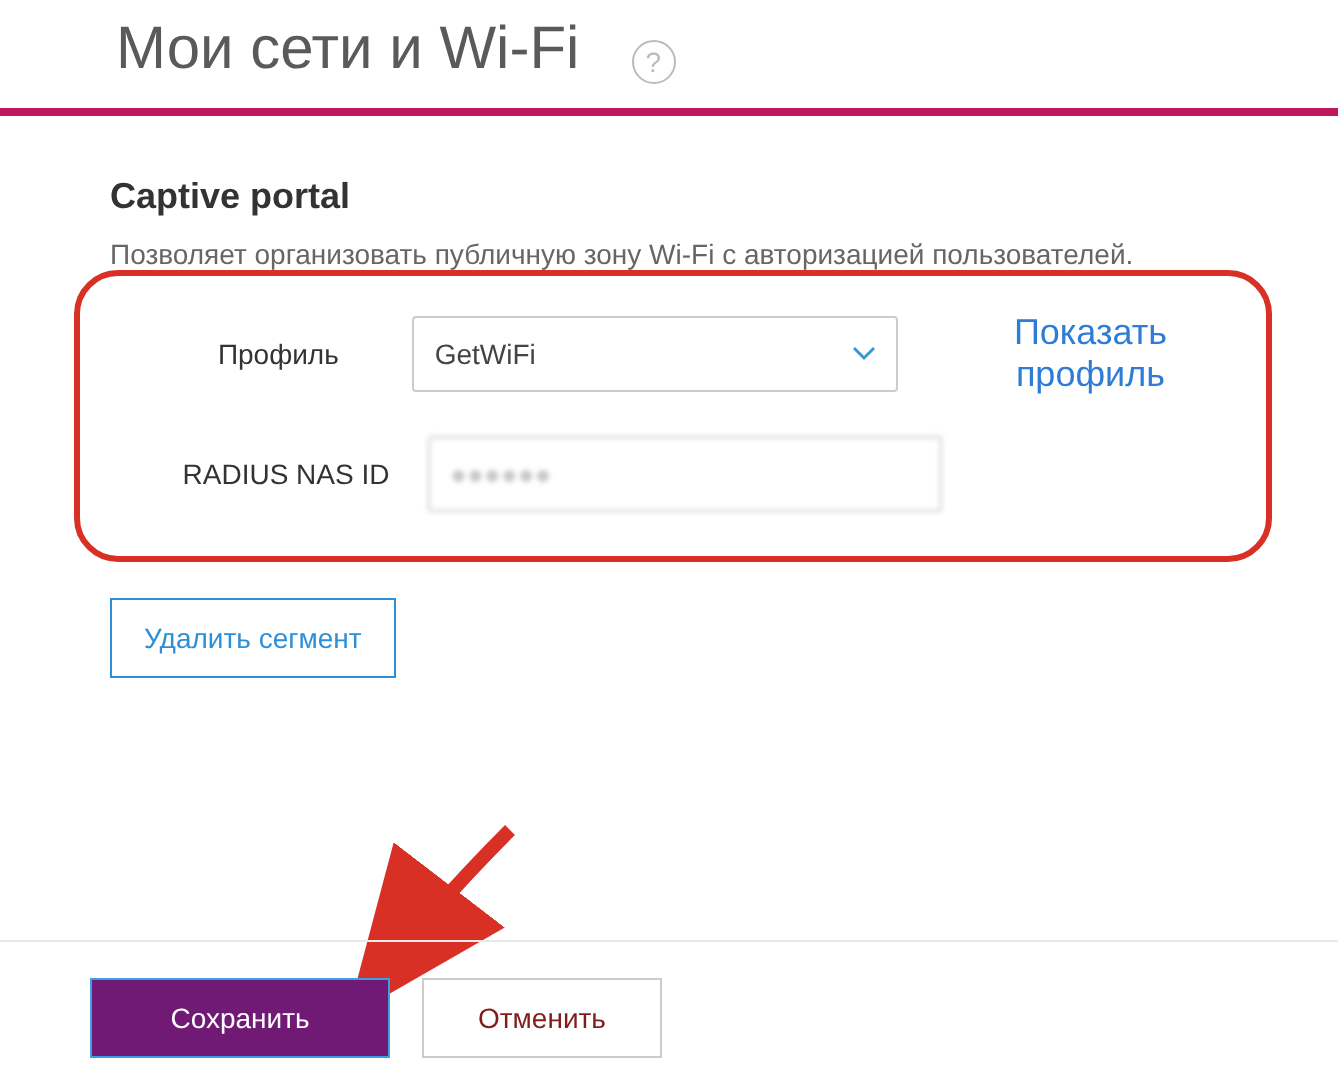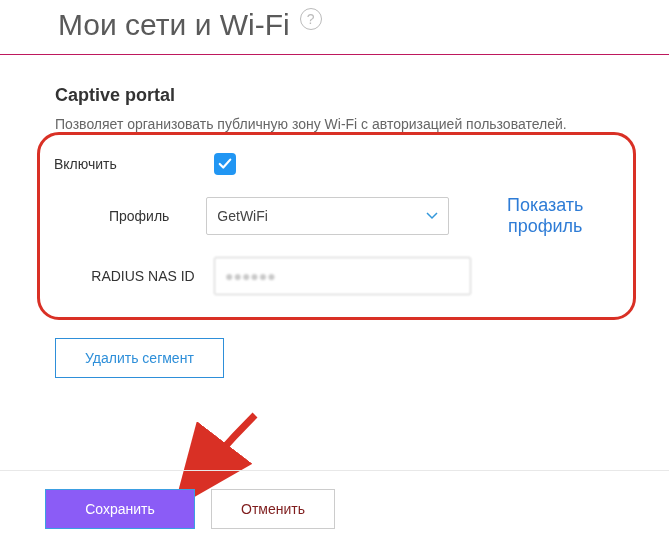--- a/index.html
+++ b/index.html
@@ -9,24 +9,24 @@
     width: 669px;
     height: 546px;
     overflow: hidden;
     color: #333;
   }
   .page-title {
     font-size: 30px;
     font-weight: 400;
     color: #5a5a5a;
     padding: 8px 0 12px 58px;
-    border-bottom: 1px solid #be185d;
-    display: flex;
-    align-items: flex-start;
-    gap: 10px;
+    border-bottom: 4px solid #be185d;
+    display: flex;
+    align-items: flex-end;
+    gap: 26px;
   }
   .help-icon {
     width: 22px; height: 22px;
     border: 1px solid #bbb;
     border-radius: 50%;
     display: inline-flex;
     align-items: center;
     justify-content: center;
     font-size: 14px;
     color: #bbb;
@@ -93,32 +93,32 @@
     font-size: 12px;
     color: #3498db;
   }
   .link {
     color: #2e7cd6;
     font-size: 18px;
     cursor: pointer;
   }
   .btn {
     height: 40px;
-    padding: 0 29px;
+    padding: 0 16px;
     font-size: 14px;
     border: 1px solid #2e8fd9;
     background: #fff;
     color: #2e8fd9;
     cursor: pointer;
     display: inline-flex;
     align-items: center;
     justify-content: center;
   }
   .btn.primary {
-    background: #8b5cf6;
+    background: #701a75;
     color: #fff;
     border-color: #3b9fe2;
     min-width: 150px;
   }
   .btn.secondary {
     border-color: #ccc;
     color: #7f1d1d;
     min-width: 120px;
   }
   .delete-row { margin-top: 18px; }
@@ -145,28 +145,20 @@
   <span>Мои сети и Wi-Fi</span>
   <span class="help-icon">?</span>
 </div>
 
 <div class="content">
   <div class="section-title">Captive portal</div>
   <div class="section-desc">Позволяет организовать публичную зону Wi-Fi с авторизацией пользователей.</div>
 
   <div class="highlight-box">
 
-    <div class="row">
-      <div class="label-col">Включить</div>
-      <div class="checkbox">
-        <svg viewBox="0 0 16 16">
-          <path d="M2 8 L6 12 L14 3" stroke="#fff" stroke-width="2.5" fill="none" stroke-linecap="round" stroke-linejoin="round"></path>
-        </svg>
-      </div>
-    </div>
 
     <div class="row row-indent">
       <div class="label-col" style="width:142px">Профиль</div>
       <div class="input-col">
         <div class="select">
           <span>GetWiFi</span>
           <span class="chevron">
             <svg width="12" height="8" viewBox="0 0 12 8">
                 <path d="M1 1 L6 6 L11 1" stroke="#3498db" stroke-width="1.5" fill="none"></path>
               </svg>

